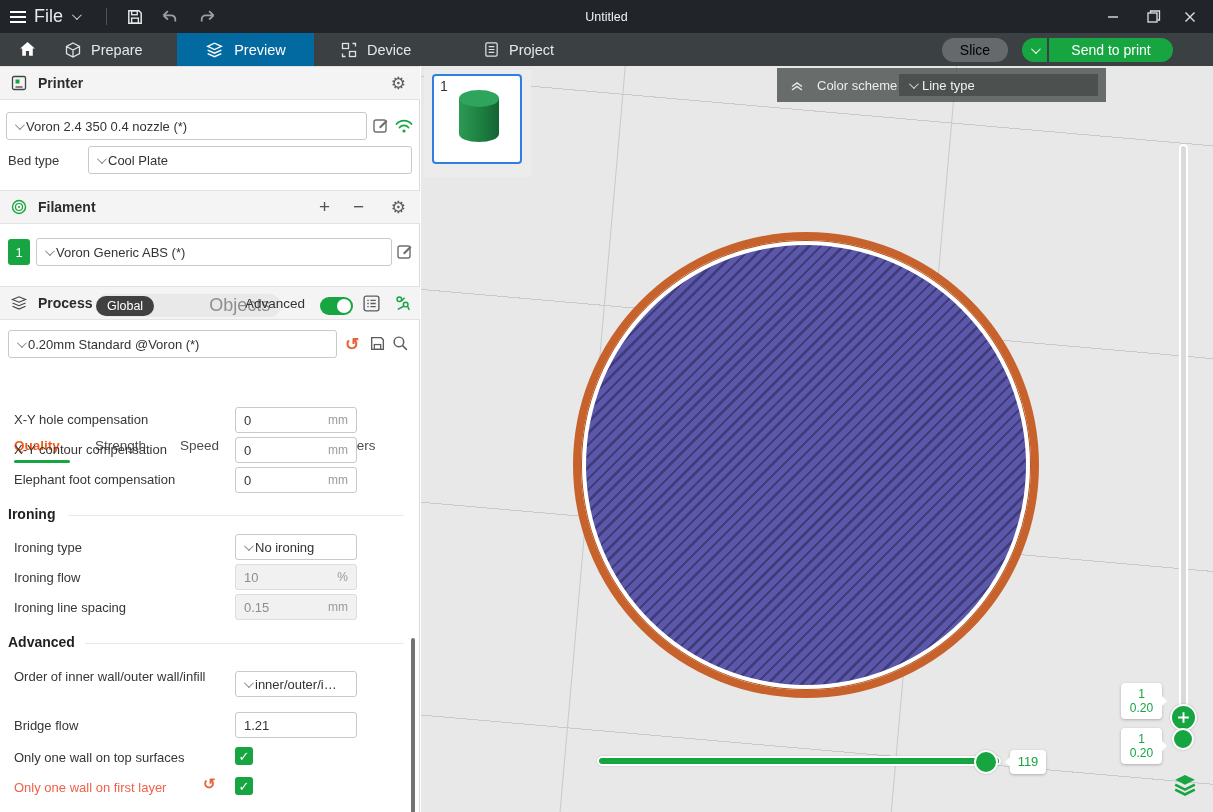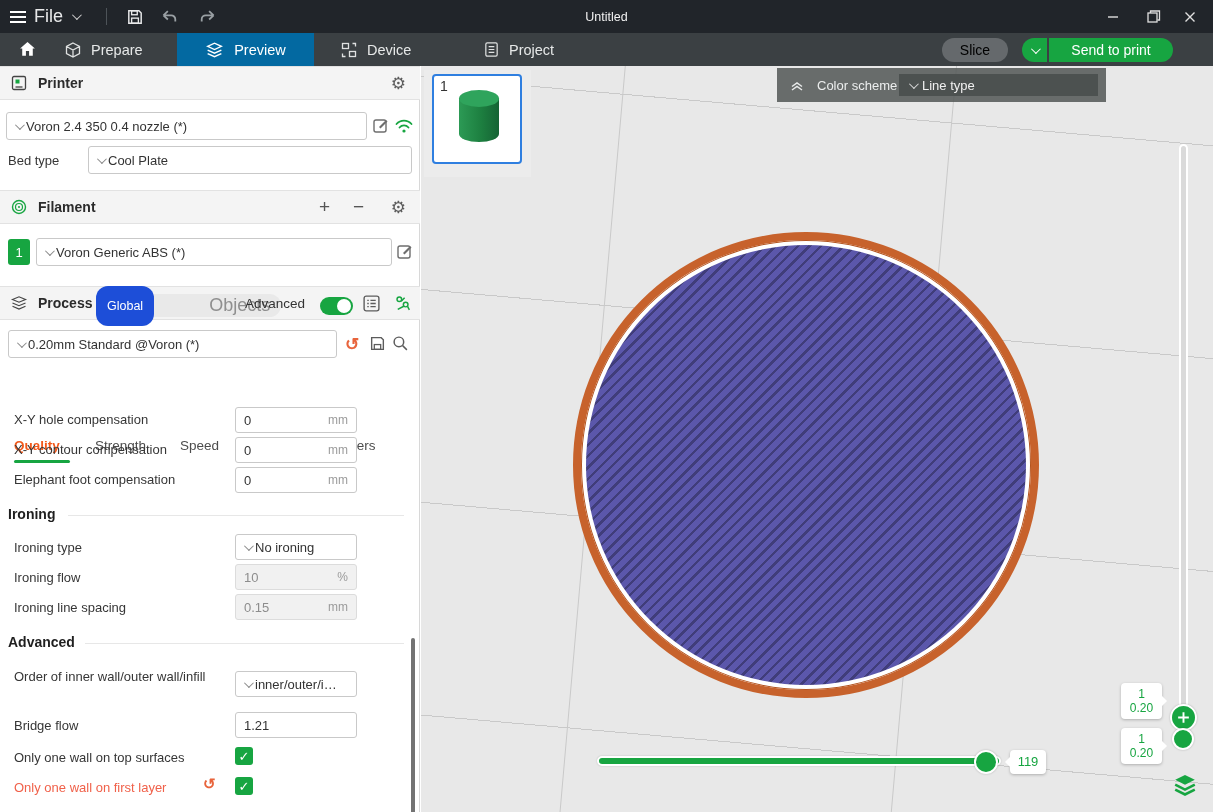--- a/index.html
+++ b/index.html
@@ -58,21 +58,21 @@
     background:repeating-linear-gradient(135deg,#5b57ab 0 5.5px,#403d7a 5.5px 8px); }
   .vtrack { position:absolute; left:758px; top:78px; width:9px; height:580px; background:#dadada; border:2px solid #fff; border-radius:7px; }
   .greenring { border:2px solid #fff; background:#17a541; border-radius:50%; position:absolute; box-shadow:0 0 2px rgba(0,0,0,.25); }
   .tip { position:absolute; background:#fff; border-radius:4px; box-shadow:0 1px 3px rgba(0,0,0,.25); color:#17a541; display:flex; flex-direction:column; align-items:center; justify-content:center; font-size:12px; line-height:14px; }
   .tip:after { content:""; position:absolute; border:5px solid transparent; }
   .tip.right:after { left:100%; top:50%; margin-top:-5px; border-left-color:#fff; }
   .tip.left:after { right:100%; top:50%; margin-top:-5px; border-right-color:#fff; }
   .hslider { position:absolute; left:176px; top:690px; width:404px; height:10px; background:#17a541; border:2px solid #fff; border-radius:6px; box-shadow:0 0 2px rgba(0,0,0,.2); }
 
   .seg { position:absolute; left:96px; top:7px; height:23px; background:#e9e9e9; border-radius:12px; display:flex; align-items:center; }
-  .seg .on { background:#1d4ed8; color:#fff; border-radius:12px; height:40px; padding:0 11px; display:flex; align-items:center; font-size:12.5px;text-align:right; }
+  .seg .on { background:#404040; color:#fff; border-radius:12px; height:20px; padding:0 11px; display:flex; align-items:center; font-size:12.5px;text-align:right; }
   .seg .off { color:#8f8f8f; padding:0 11px 0 7px; font-size:18px;margin-left:48px; }
   .toggle { position:absolute; left:320px; top:10px; width:33px; height:18px; background:#17a541; border-radius:9px; }
   .toggle:after { content:""; position:absolute; right:2px; top:2px; width:14px; height:14px; background:#fff; border-radius:50%; }
   .orange { color:#f0614a !important; }
 </style>
 </head>
 <body>
 
 <div class="app">
 

